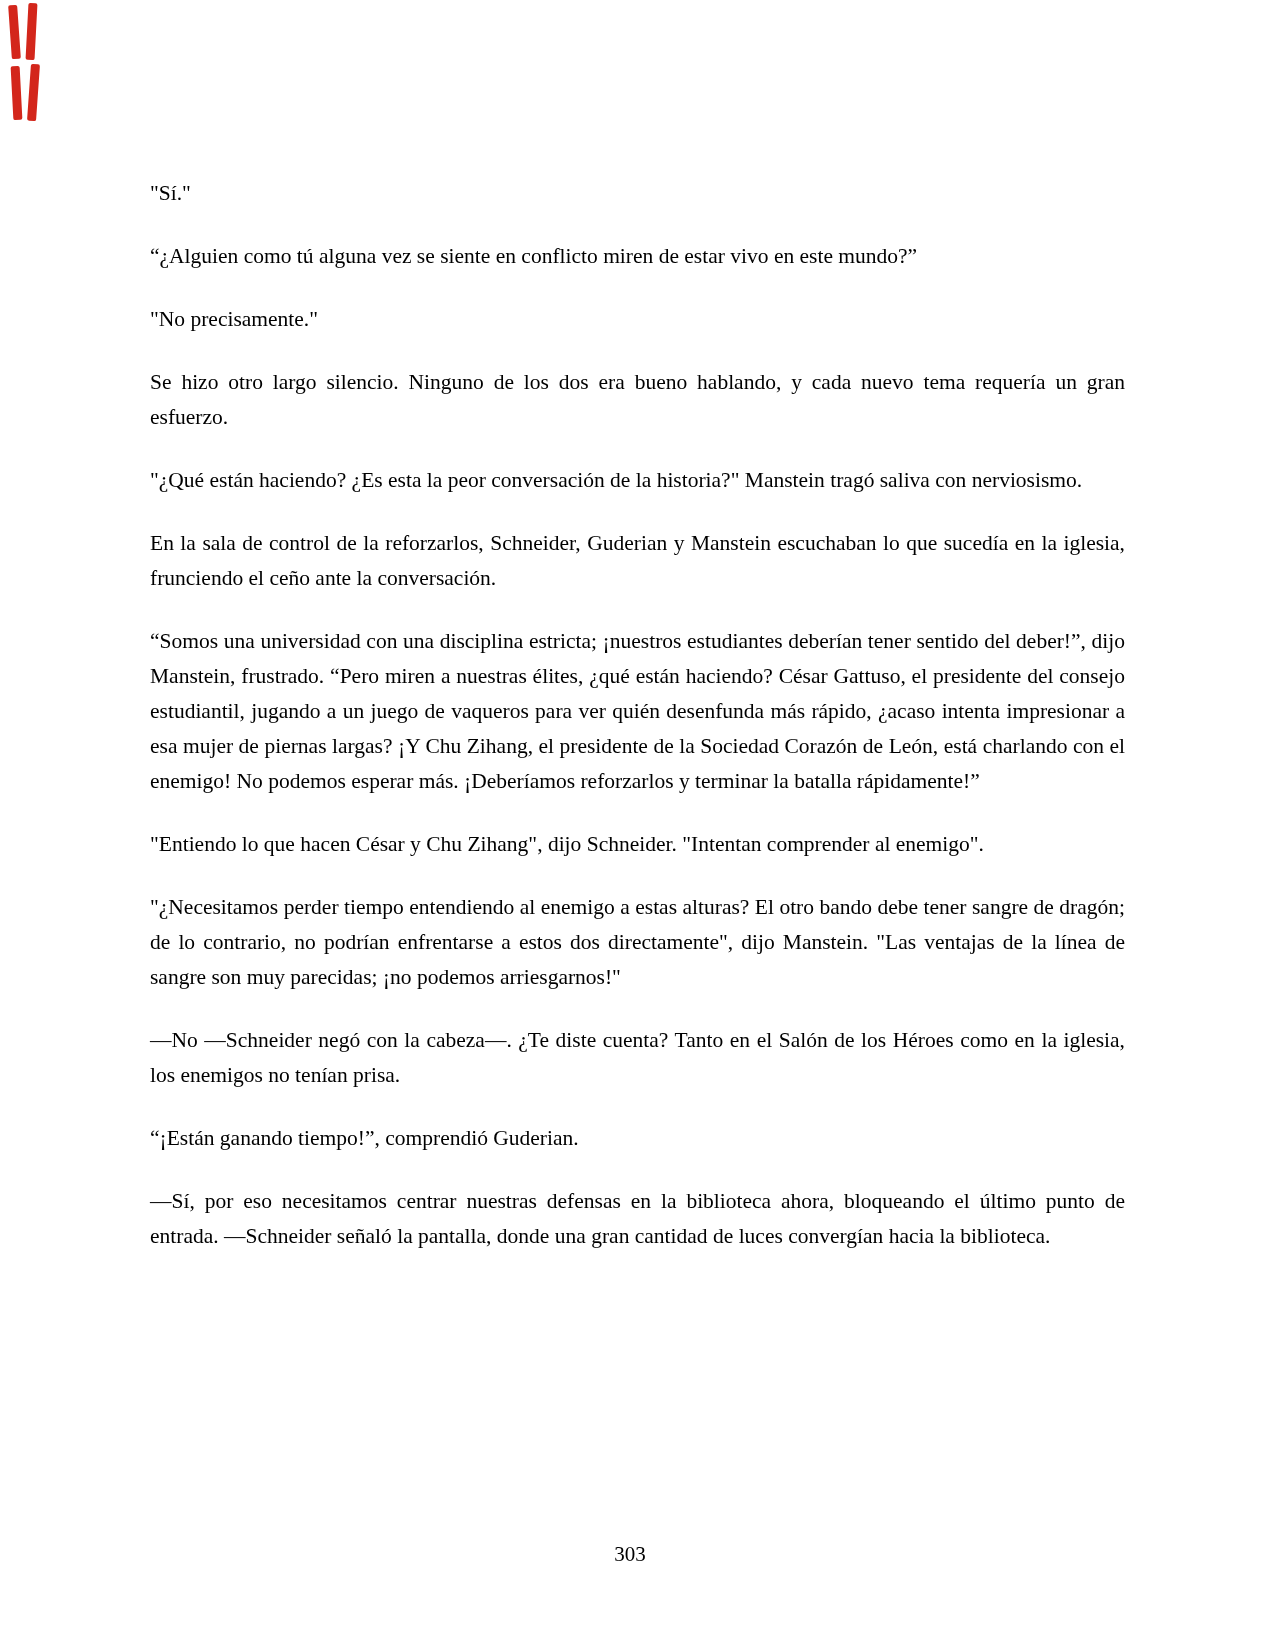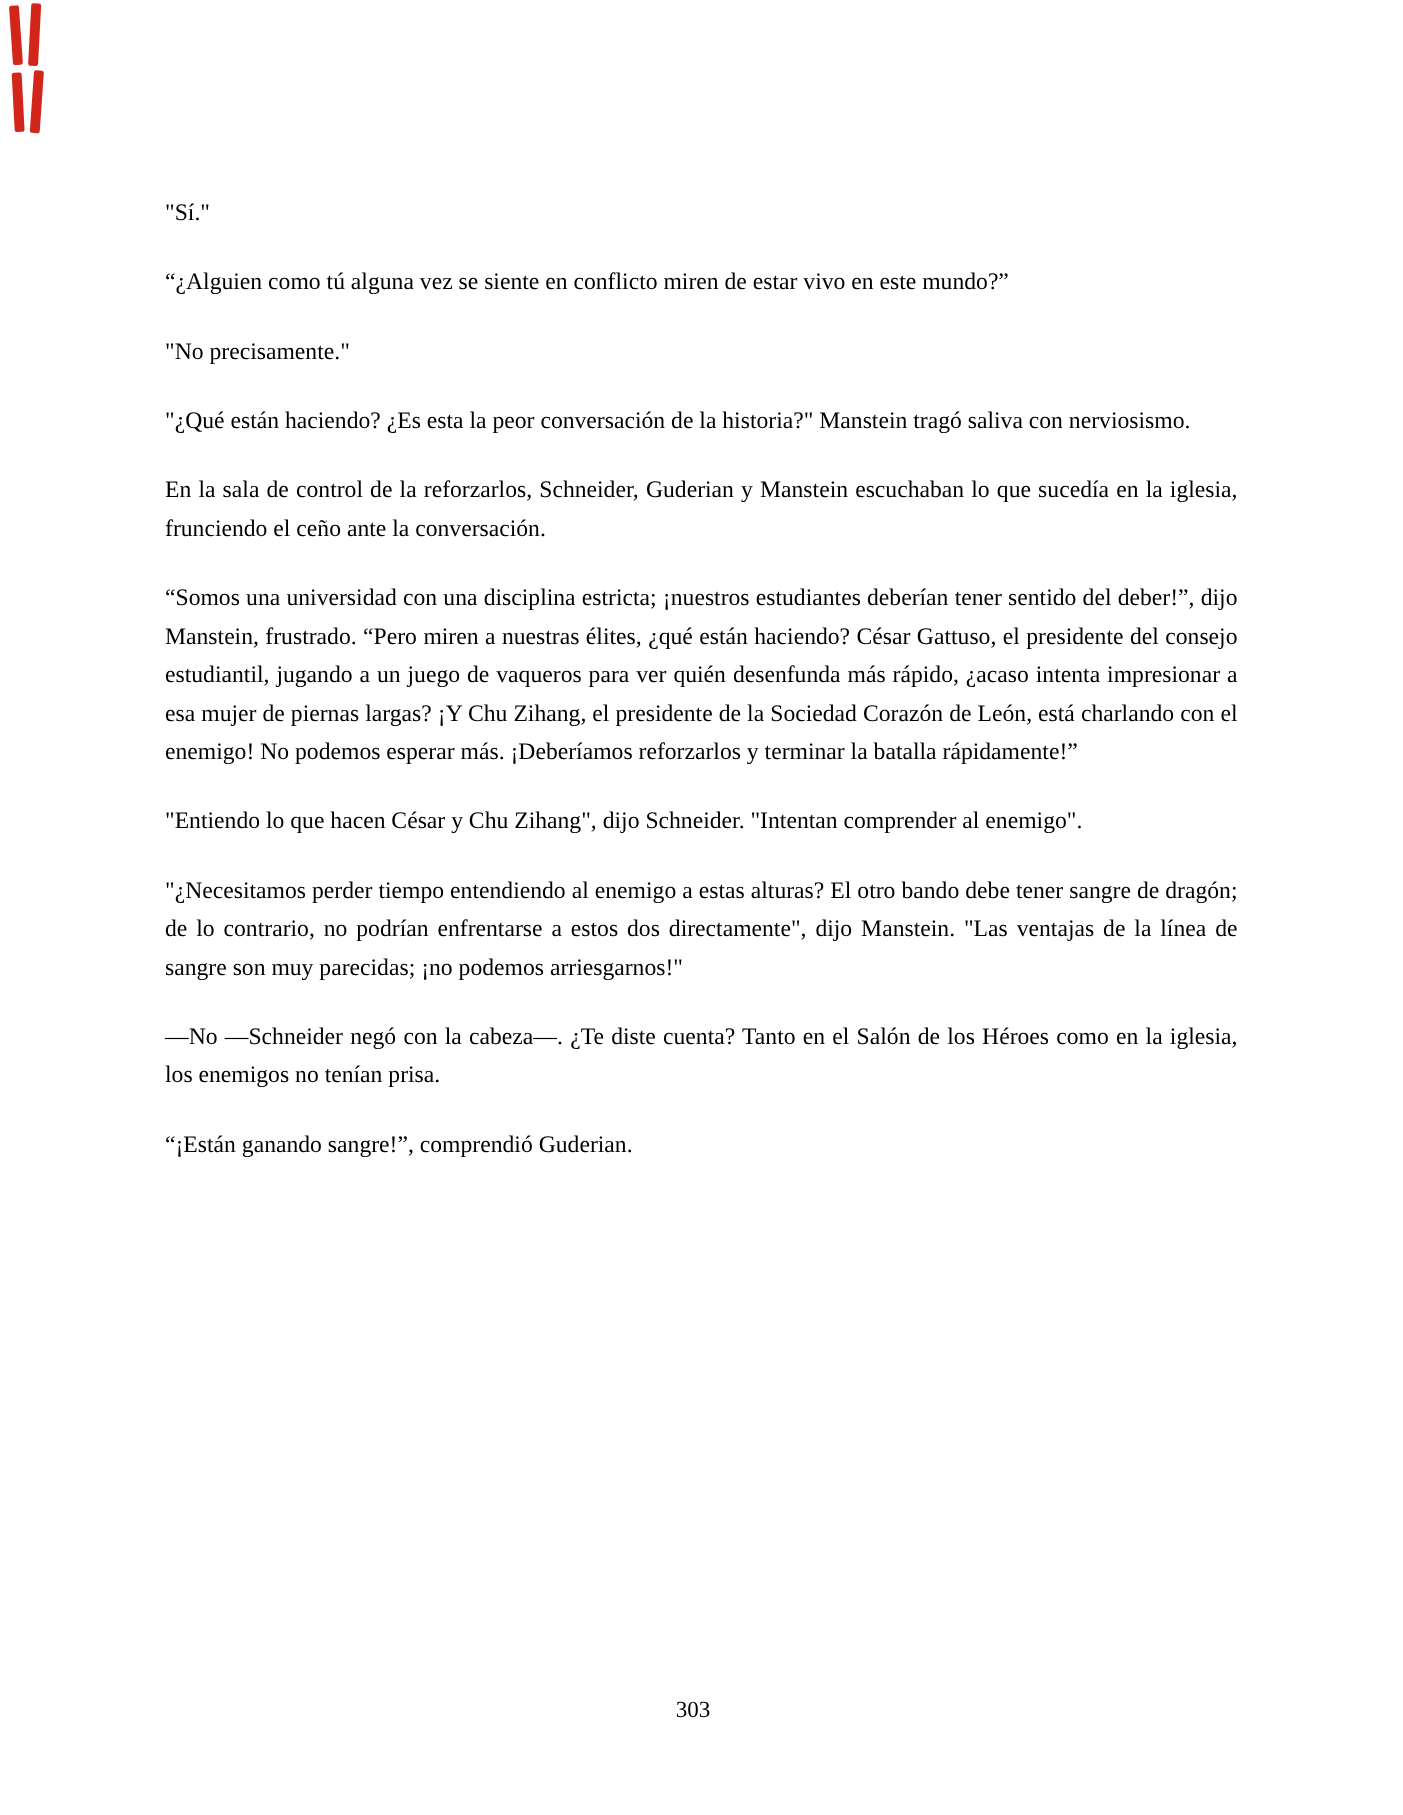--- a/index.html
+++ b/index.html
@@ -68,32 +68,34 @@
     <span class="red-bar b4" style="background-color: rgb(211, 38, 27);"></span>
   </div>
 
   <div class="content" id="paragraph-container">
     <p>"Sí."</p>
 
     <p>“¿Alguien como tú alguna vez se siente en conflicto miren de estar vivo en este mundo?”</p>
 
     <p>"No precisamente."</p>
 
+    <p>Se hizo otro largo silencio. Ninguno de los dos era bueno hablando, y cada nuevo tema requería un gran esfuerzo.</p>
 
     <p>"¿Qué están haciendo? ¿Es esta la peor conversación de la historia?" Manstein tragó saliva con nerviosismo.</p>
 
     <p>En la sala de control de la reforzarlos, Schneider, Guderian y Manstein escuchaban lo que sucedía en la iglesia, frunciendo el ceño ante la conversación.</p>
 
     <p>“Somos una universidad con una disciplina estricta; ¡nuestros estudiantes deberían tener sentido del deber!”, dijo Manstein, frustrado. “Pero miren a nuestras élites, ¿qué están haciendo? César Gattuso, el presidente del consejo estudiantil, jugando a un juego de vaqueros para ver quién desenfunda más rápido, ¿acaso intenta impresionar a esa mujer de piernas largas? ¡Y Chu Zihang, el presidente de la Sociedad Corazón de León, está charlando con el enemigo! No podemos esperar más. ¡Deberíamos reforzarlos y terminar la batalla rápidamente!”</p>
 
     <p>"Entiendo lo que hacen César y Chu Zihang", dijo Schneider. "Intentan comprender al enemigo".</p>
 
     <p>"¿Necesitamos perder tiempo entendiendo al enemigo a estas alturas? El otro bando debe tener sangre de dragón; de lo contrario, no podrían enfrentarse a estos dos directamente", dijo Manstein. "Las ventajas de la línea de sangre son muy parecidas; ¡no podemos arriesgarnos!"</p>
 
     <p>—No —Schneider negó con la cabeza—. ¿Te diste cuenta? Tanto en el Salón de los Héroes como en la iglesia, los enemigos no tenían prisa.</p>
 
-    <p>“¡Están ganando sangre!”, comprendió Guderian.</p>
+    <p>“¡Están ganando tiempo!”, comprendió Guderian.</p>
 
+    <p>—Sí, por eso necesitamos centrar nuestras defensas en la biblioteca ahora, bloqueando el último punto de entrada. —Schneider señaló la pantalla, donde una gran cantidad de luces convergían hacia la biblioteca.</p>
   </div>
 
   <div class="page-number">303</div>
 
 </div>
 
 </body></html>

